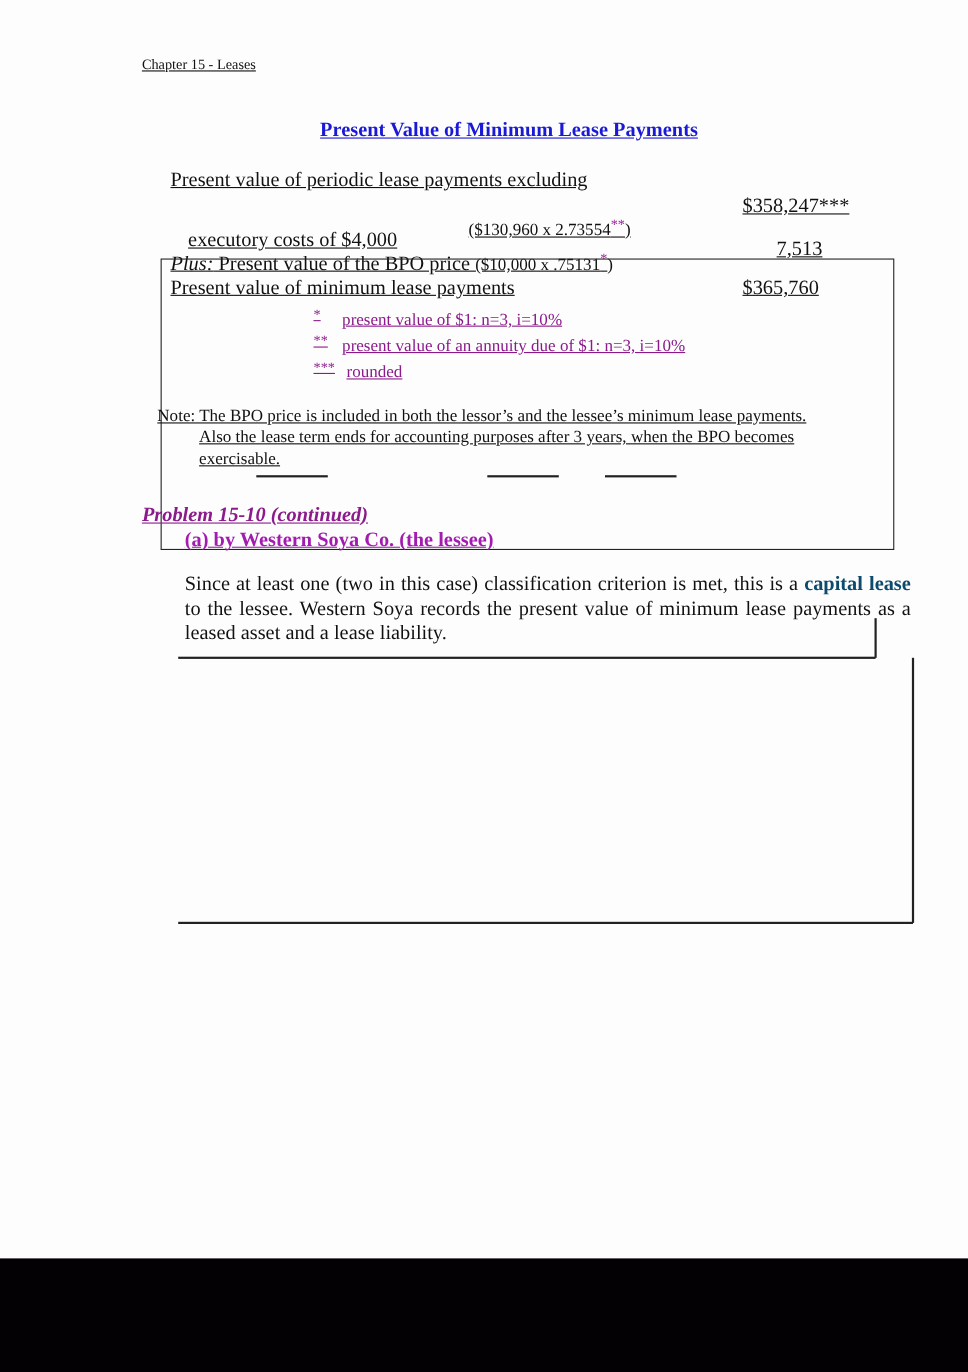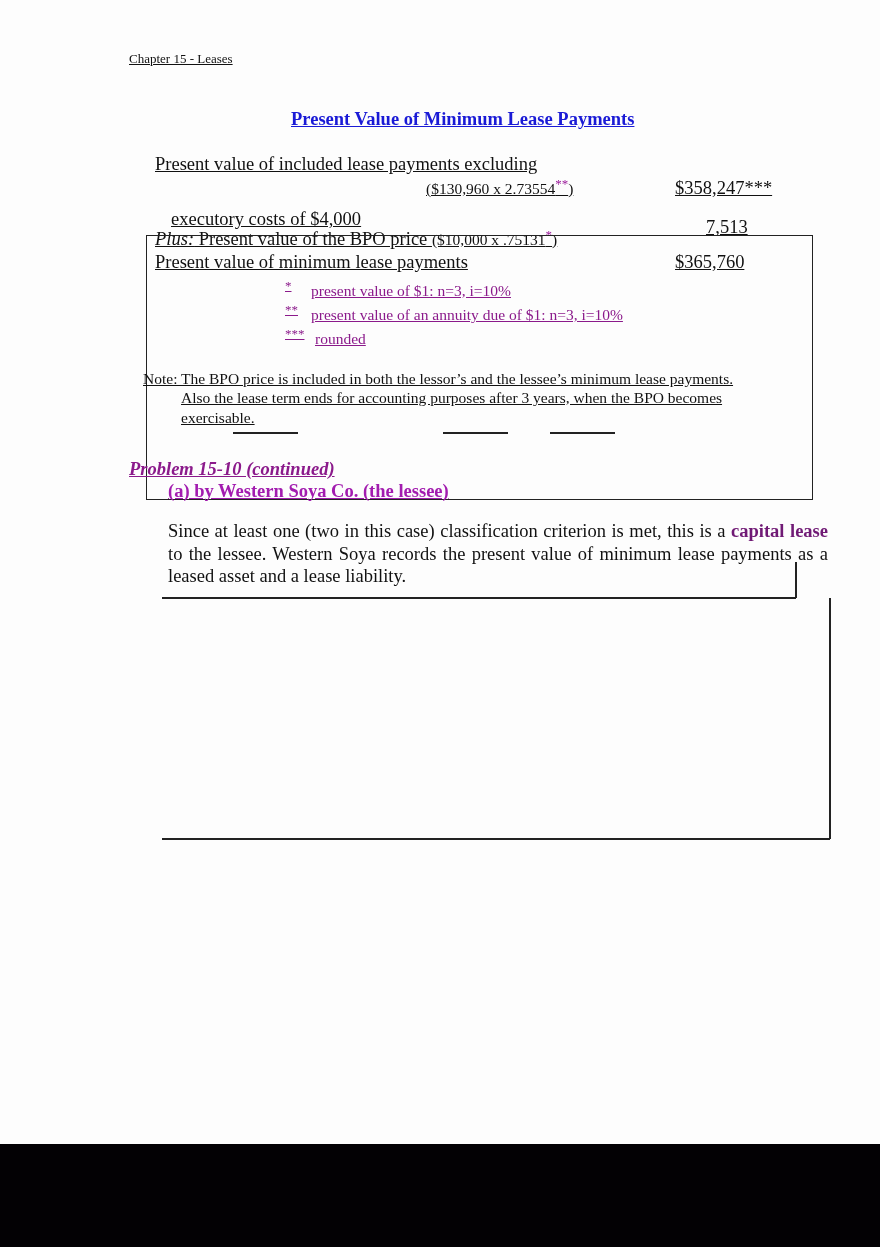--- a/index.html
+++ b/index.html
@@ -13,37 +13,37 @@
   .header { left: 129px; top: 51px; font-size: 13px; }
   .title { left: 291px; top: 109px; font-size: 18.5px; font-weight: bold; color: #1a1ad6; }
   .row { font-size: 18.5px; }
   .small { font-size: 15.5px; }
   .sup { color: #9a1a9a; font-size: 13px; vertical-align: 6px; }
   .fn { font-size: 15.5px; color: #8b1a8b; }
   .fnmark { font-size: 13px; color: #8b1a8b; }
   .note { font-size: 15.5px; line-height: 19.5px; text-align: justify; }
   .box { position: absolute; border: 1.5px solid #222; }
   .line { position: absolute; background: #222; }
-  .blue { color: #701a75; font-weight: bold; }
+  .blue { color: #0c4a6e; font-weight: bold; }
   .prob { left: 129px; top: 459px; font-size: 18.5px; font-weight: bold; font-style: italic; color: #8b1a8b; }
   .sub { left: 168px; top: 481px; font-size: 18.5px; font-weight: bold; color: #a21caf; text-decoration: underline; }
   .para { position: absolute; left: 168px; top: 520px; width: 660px; font-size: 18.5px; line-height: 22.5px; text-align: justify; }
   .blackbar { position: absolute; left: 0; top: 1144px; width: 880px; height: 103px; background: #030104; }
   .uline { position: absolute; height: 2px; background: #222; }
 </style>
 </head>
 <body>
 
 <div class="abs header">Chapter 15 - Leases</div>
 
 <div class="abs title">Present Value of Minimum Lease Payments</div>
 
-<div class="abs row" style="left:155px; top:154px;">Present value of included lease payments excluding</div>
+<div class="abs row" style="left:155px; top:154px;">Present value of periodic lease payments excluding</div>
 <div class="abs row" style="left:171px; top:178px;margin-top:31px;">executory costs of $4,000</div>
-<div class="abs small" style="left:426px; top:176px;">
+<div class="abs small" style="left:426px; top:196px;">
   <span>($130,960 x 2.73554</span><span class="sup">**</span><span>)</span>
 </div>
 <div class="abs row" style="left:675px; top:178px;">$358,247***</div>
 
 <div class="abs row" style="left:155px; top:227px;">
   <i>Plus:</i><span> Present value of the BPO price </span><span class="small"><span>($10,000 x .75131</span><span class="sup">*</span><span>)</span></span>
 </div>
 <div class="abs row" style="left:706px; top:217px;">7,513</div>
 
 <div class="box" style="left:146px; top:235px; width:665px; height:263px;"></div>

